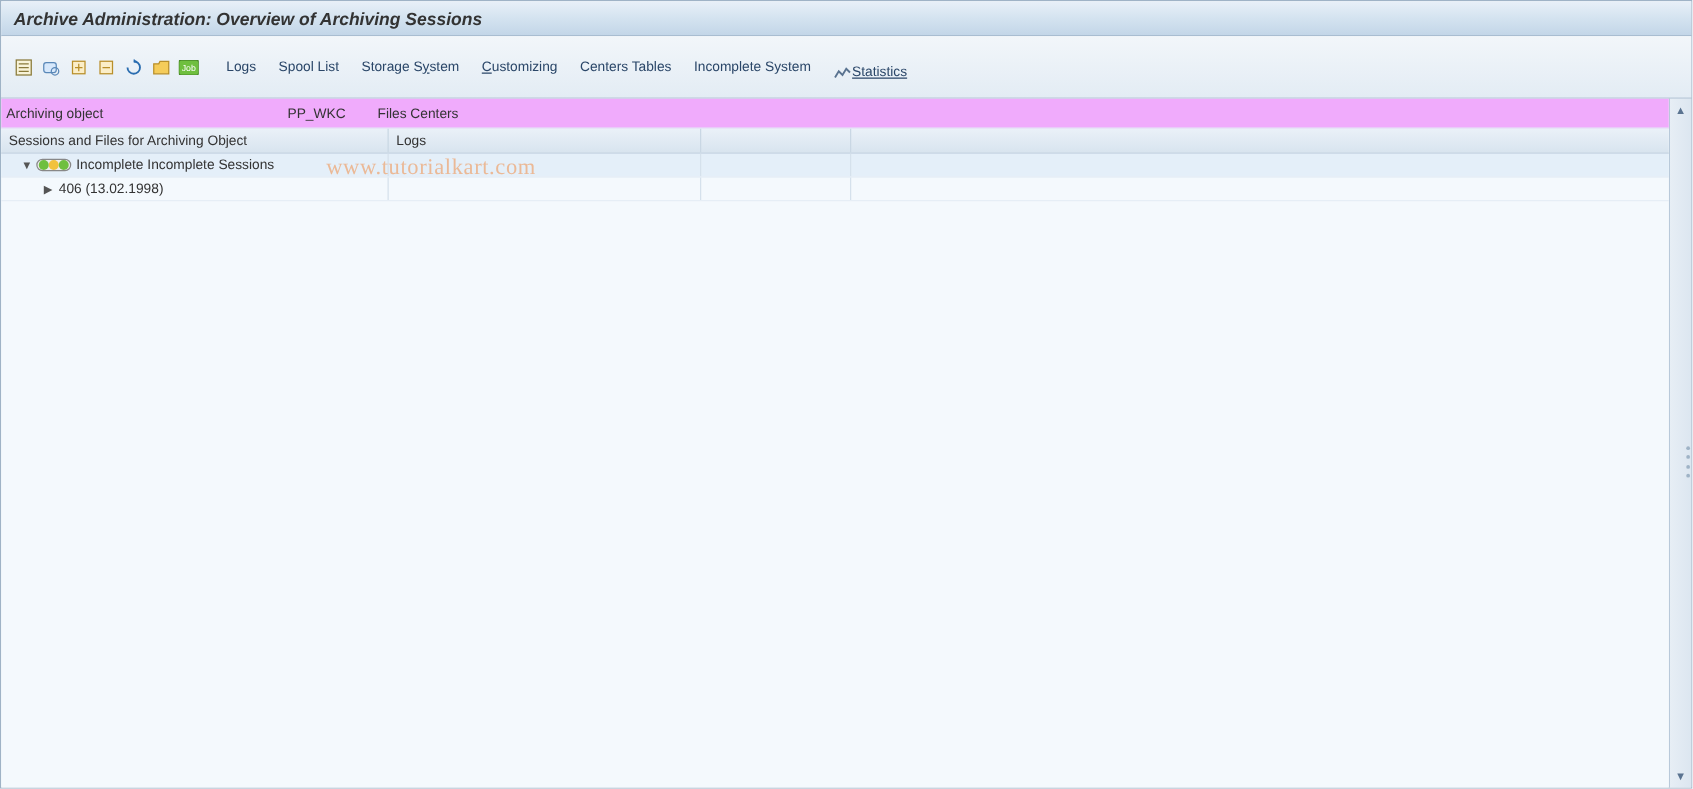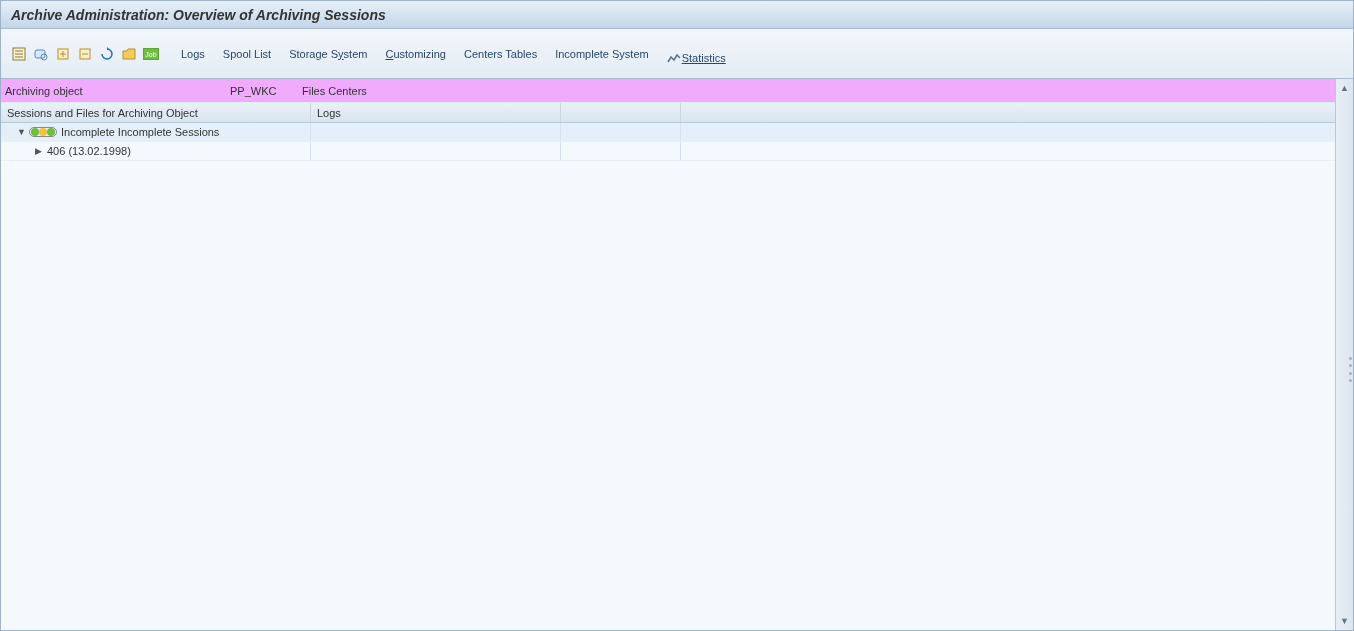--- a/index.html
+++ b/index.html
@@ -188,20 +188,21 @@
     <div class="tb-text tb-stats">
       <svg width="14" height="12">
           <polyline points="1,10 4,5 7,8 10,3 13,6" fill="none" stroke="#5a7390" stroke-width="1.5"></polyline>
         </svg>
       <span>Statistics</span>
     </div>
   </div>
 
   <div class="content-wrap">
     <div class="content">
+      <div class="watermark">www.tutorialkart.com</div>
 
       <div class="info-row">
         <div class="info-label">Archiving object</div>
         <div class="info-val1">PP_WKC</div>
         <div class="info-val2">Files Centers</div>
       </div>
 
       <div class="grid-header">
         <div class="col1">Sessions and Files for Archiving Object</div>
         <div class="col2">Logs</div>

